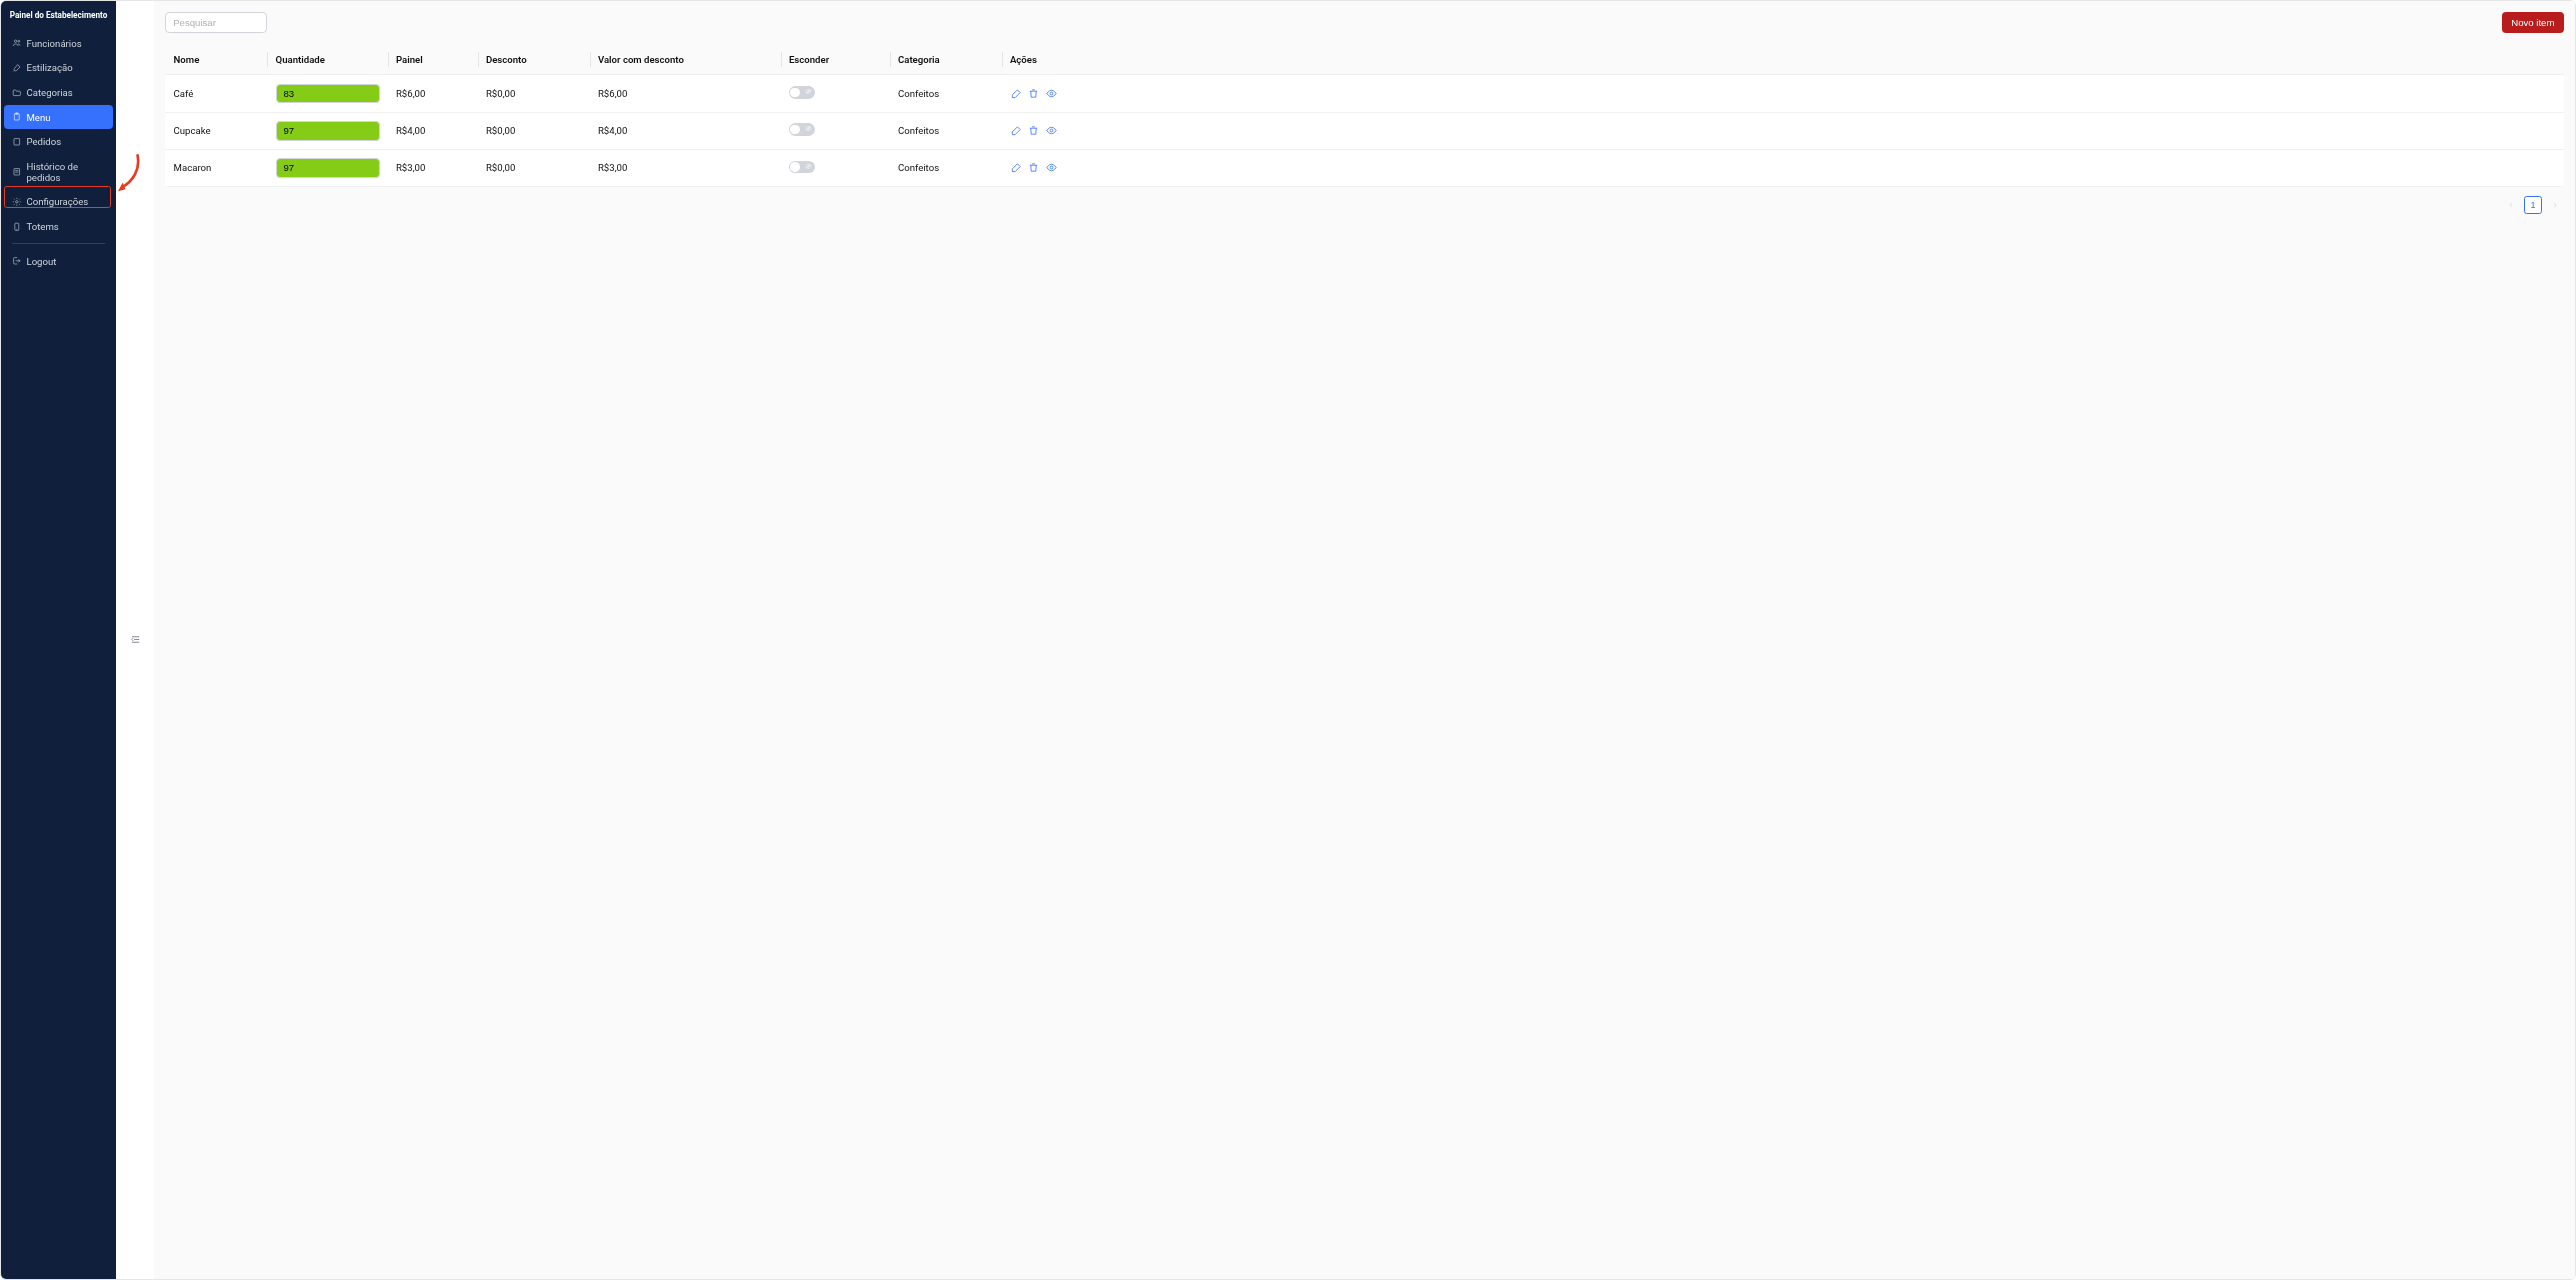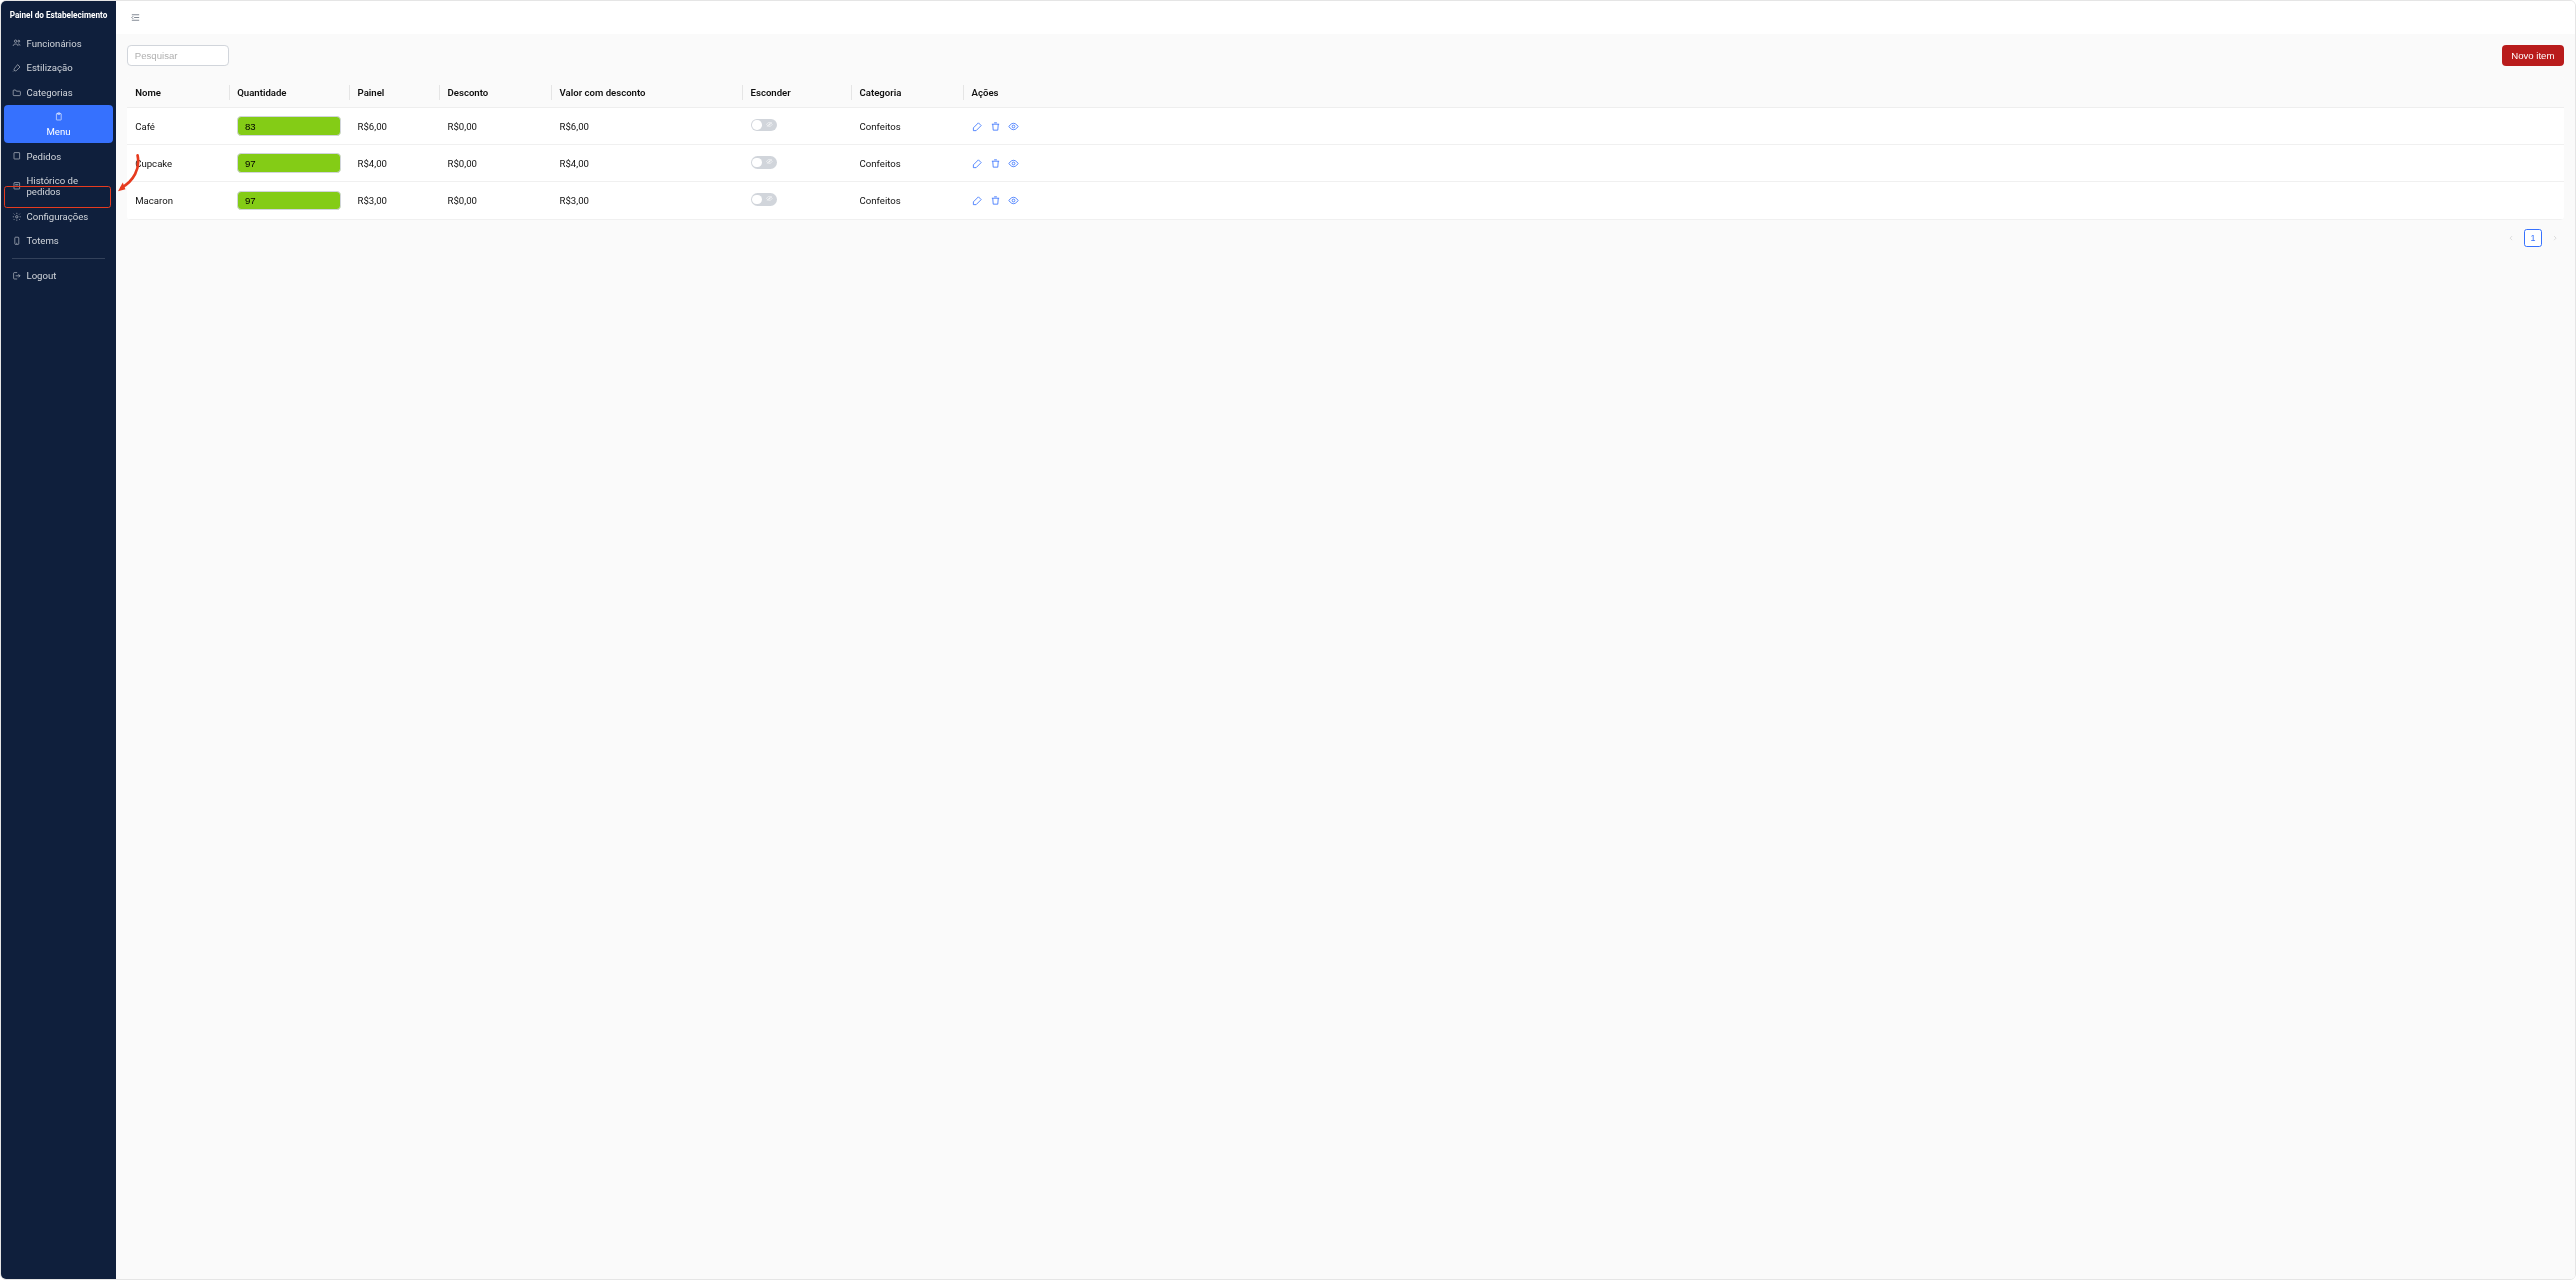--- a/index.html
+++ b/index.html
@@ -52,21 +52,20 @@
       border-radius: 4.1px;
       color: #d1d5db;
       cursor: pointer;
       font-size: 9.6px;
       margin-bottom: 1.4px;
     }
 
     .nav-item.active {
       background: #3671fe;
       color: #fff;
-      flex-direction: column;
     }
 
     .nav-item .nav-icon {
       width: 9.6px;
       height: 9.6px;
       display: inline-flex;
       align-items: center;
       justify-content: center;
     }
 
@@ -94,21 +93,21 @@
 
     .annotation-arrow {
       position: absolute;
       pointer-events: none;
       z-index: 11;
     }
 
     .main {
       flex: 1;
       display: flex;
-      flex-direction: column;
+      flex-direction: row;
       background: #fff;
       min-width: 0;
     }
 
     .topbar {
       padding: 8.2px 11px;
       display: flex;
       align-items: center;
     }
 

